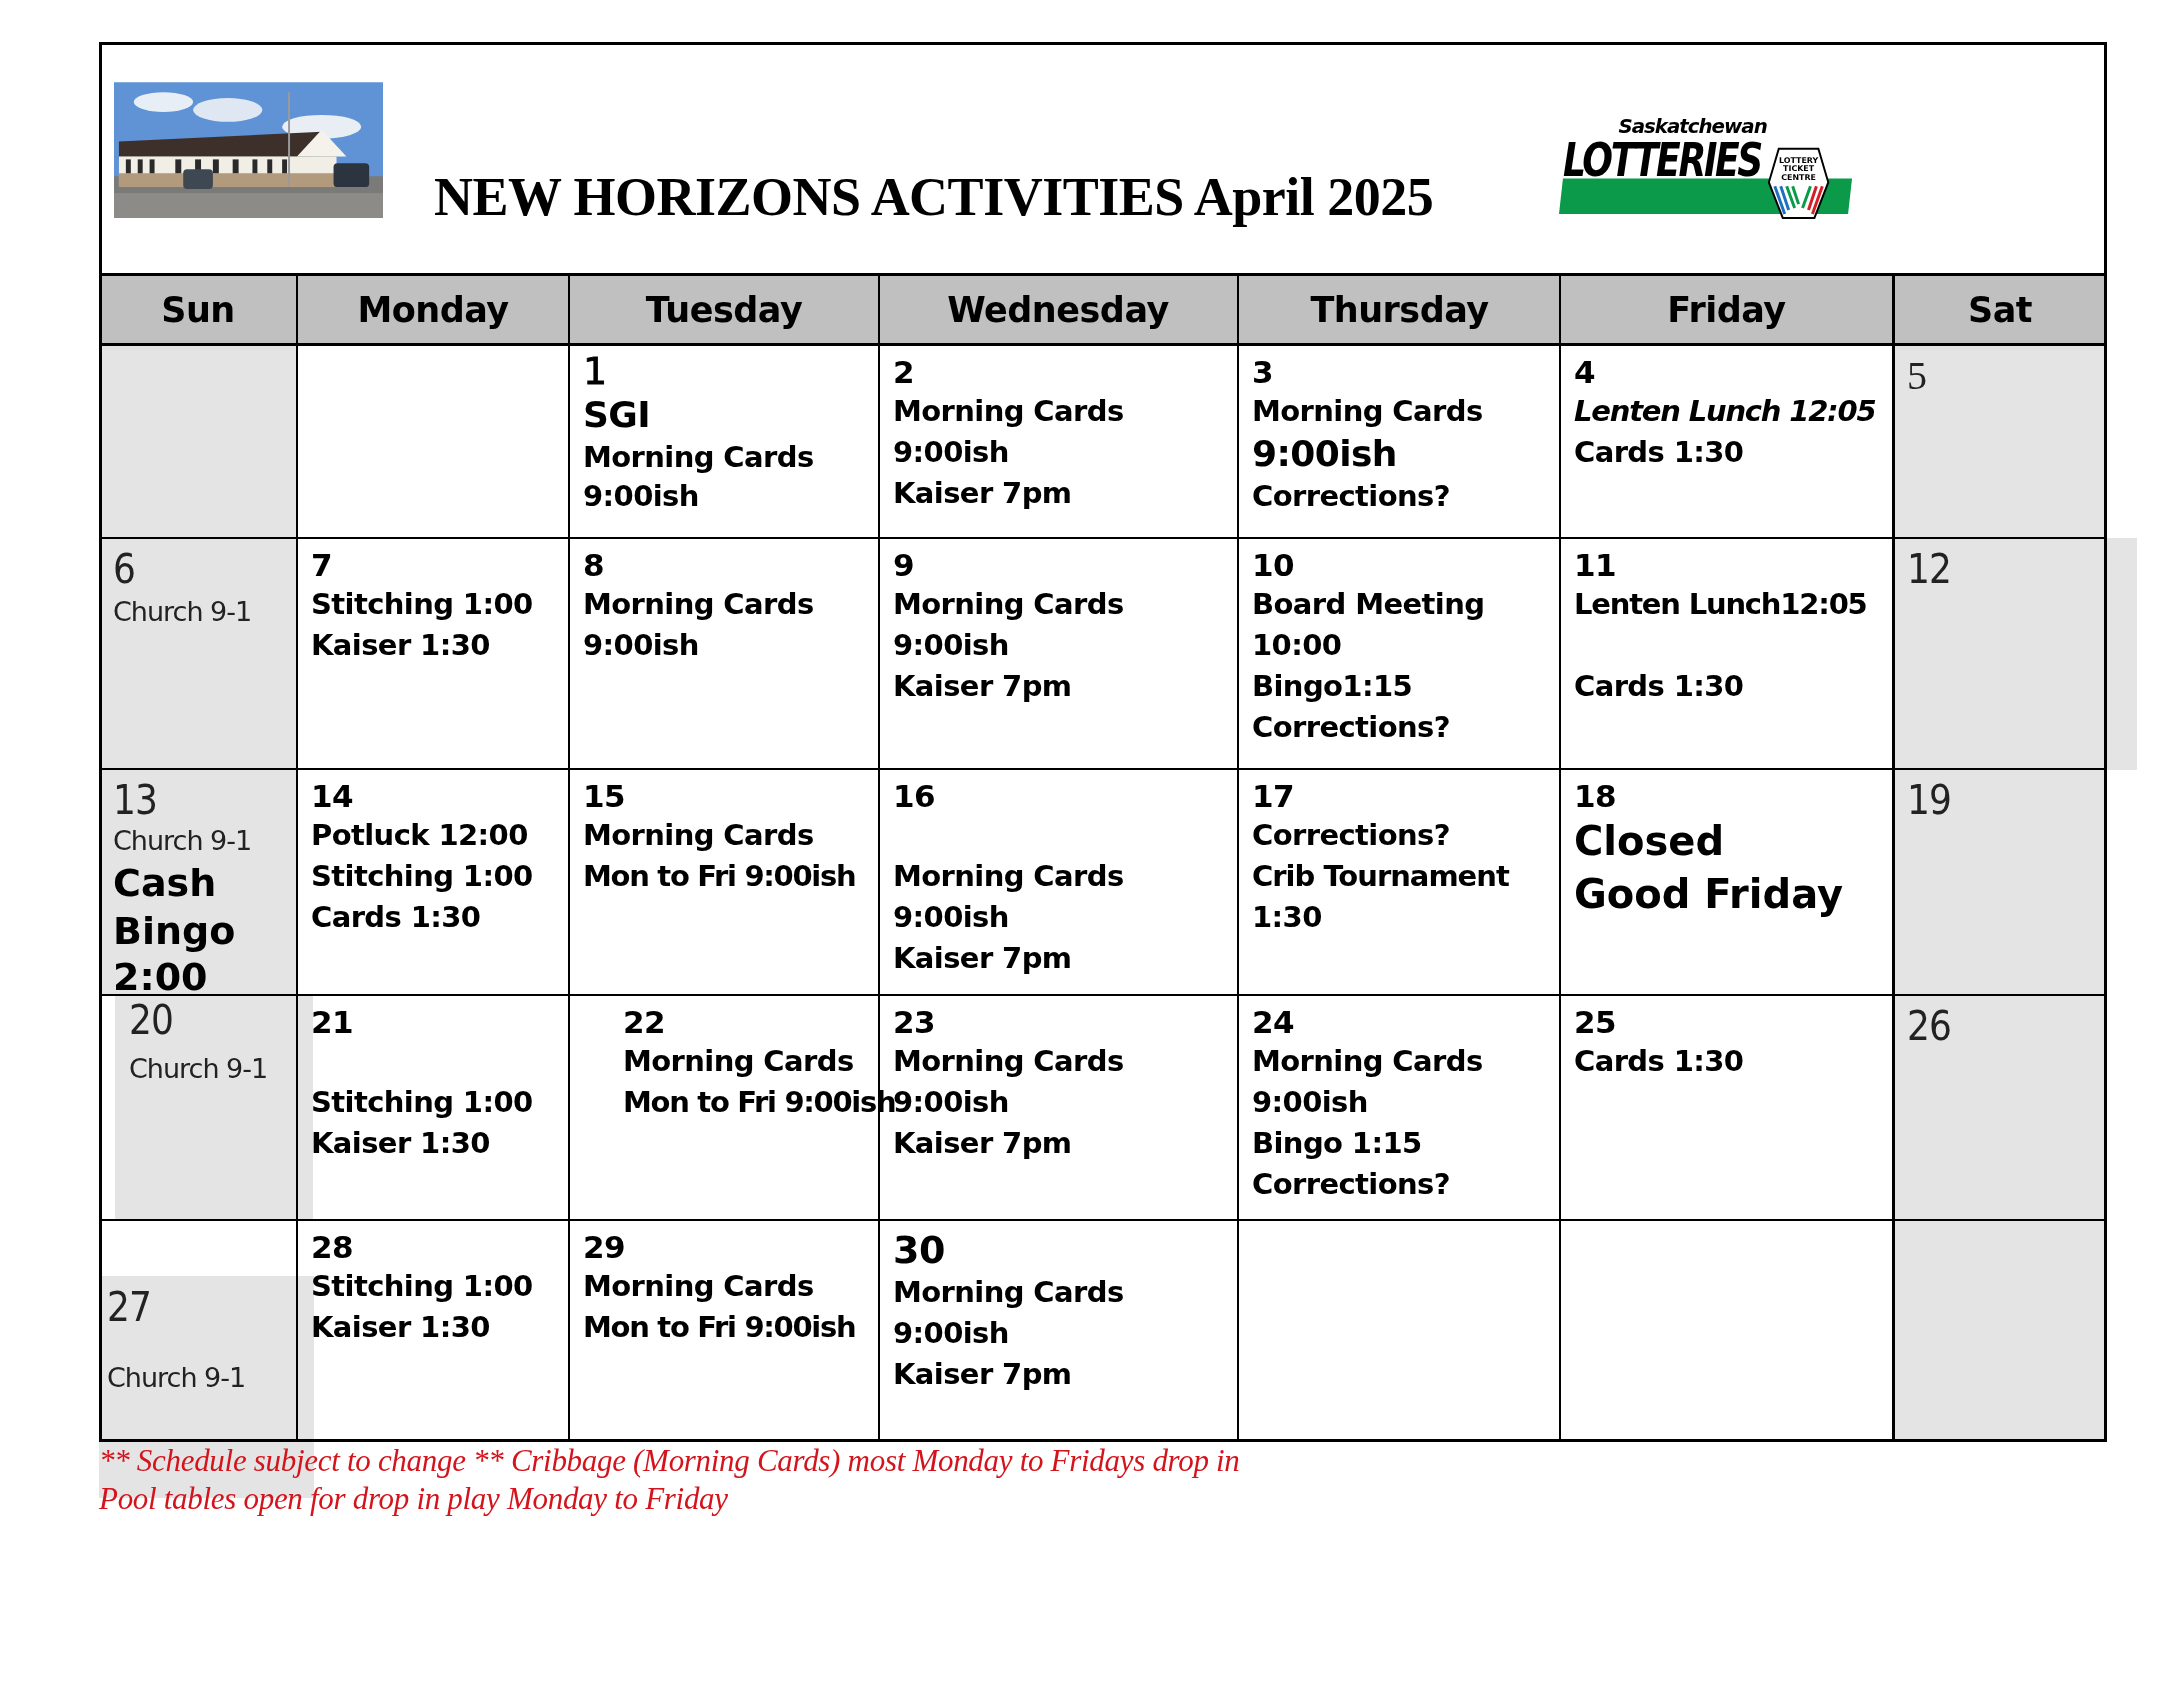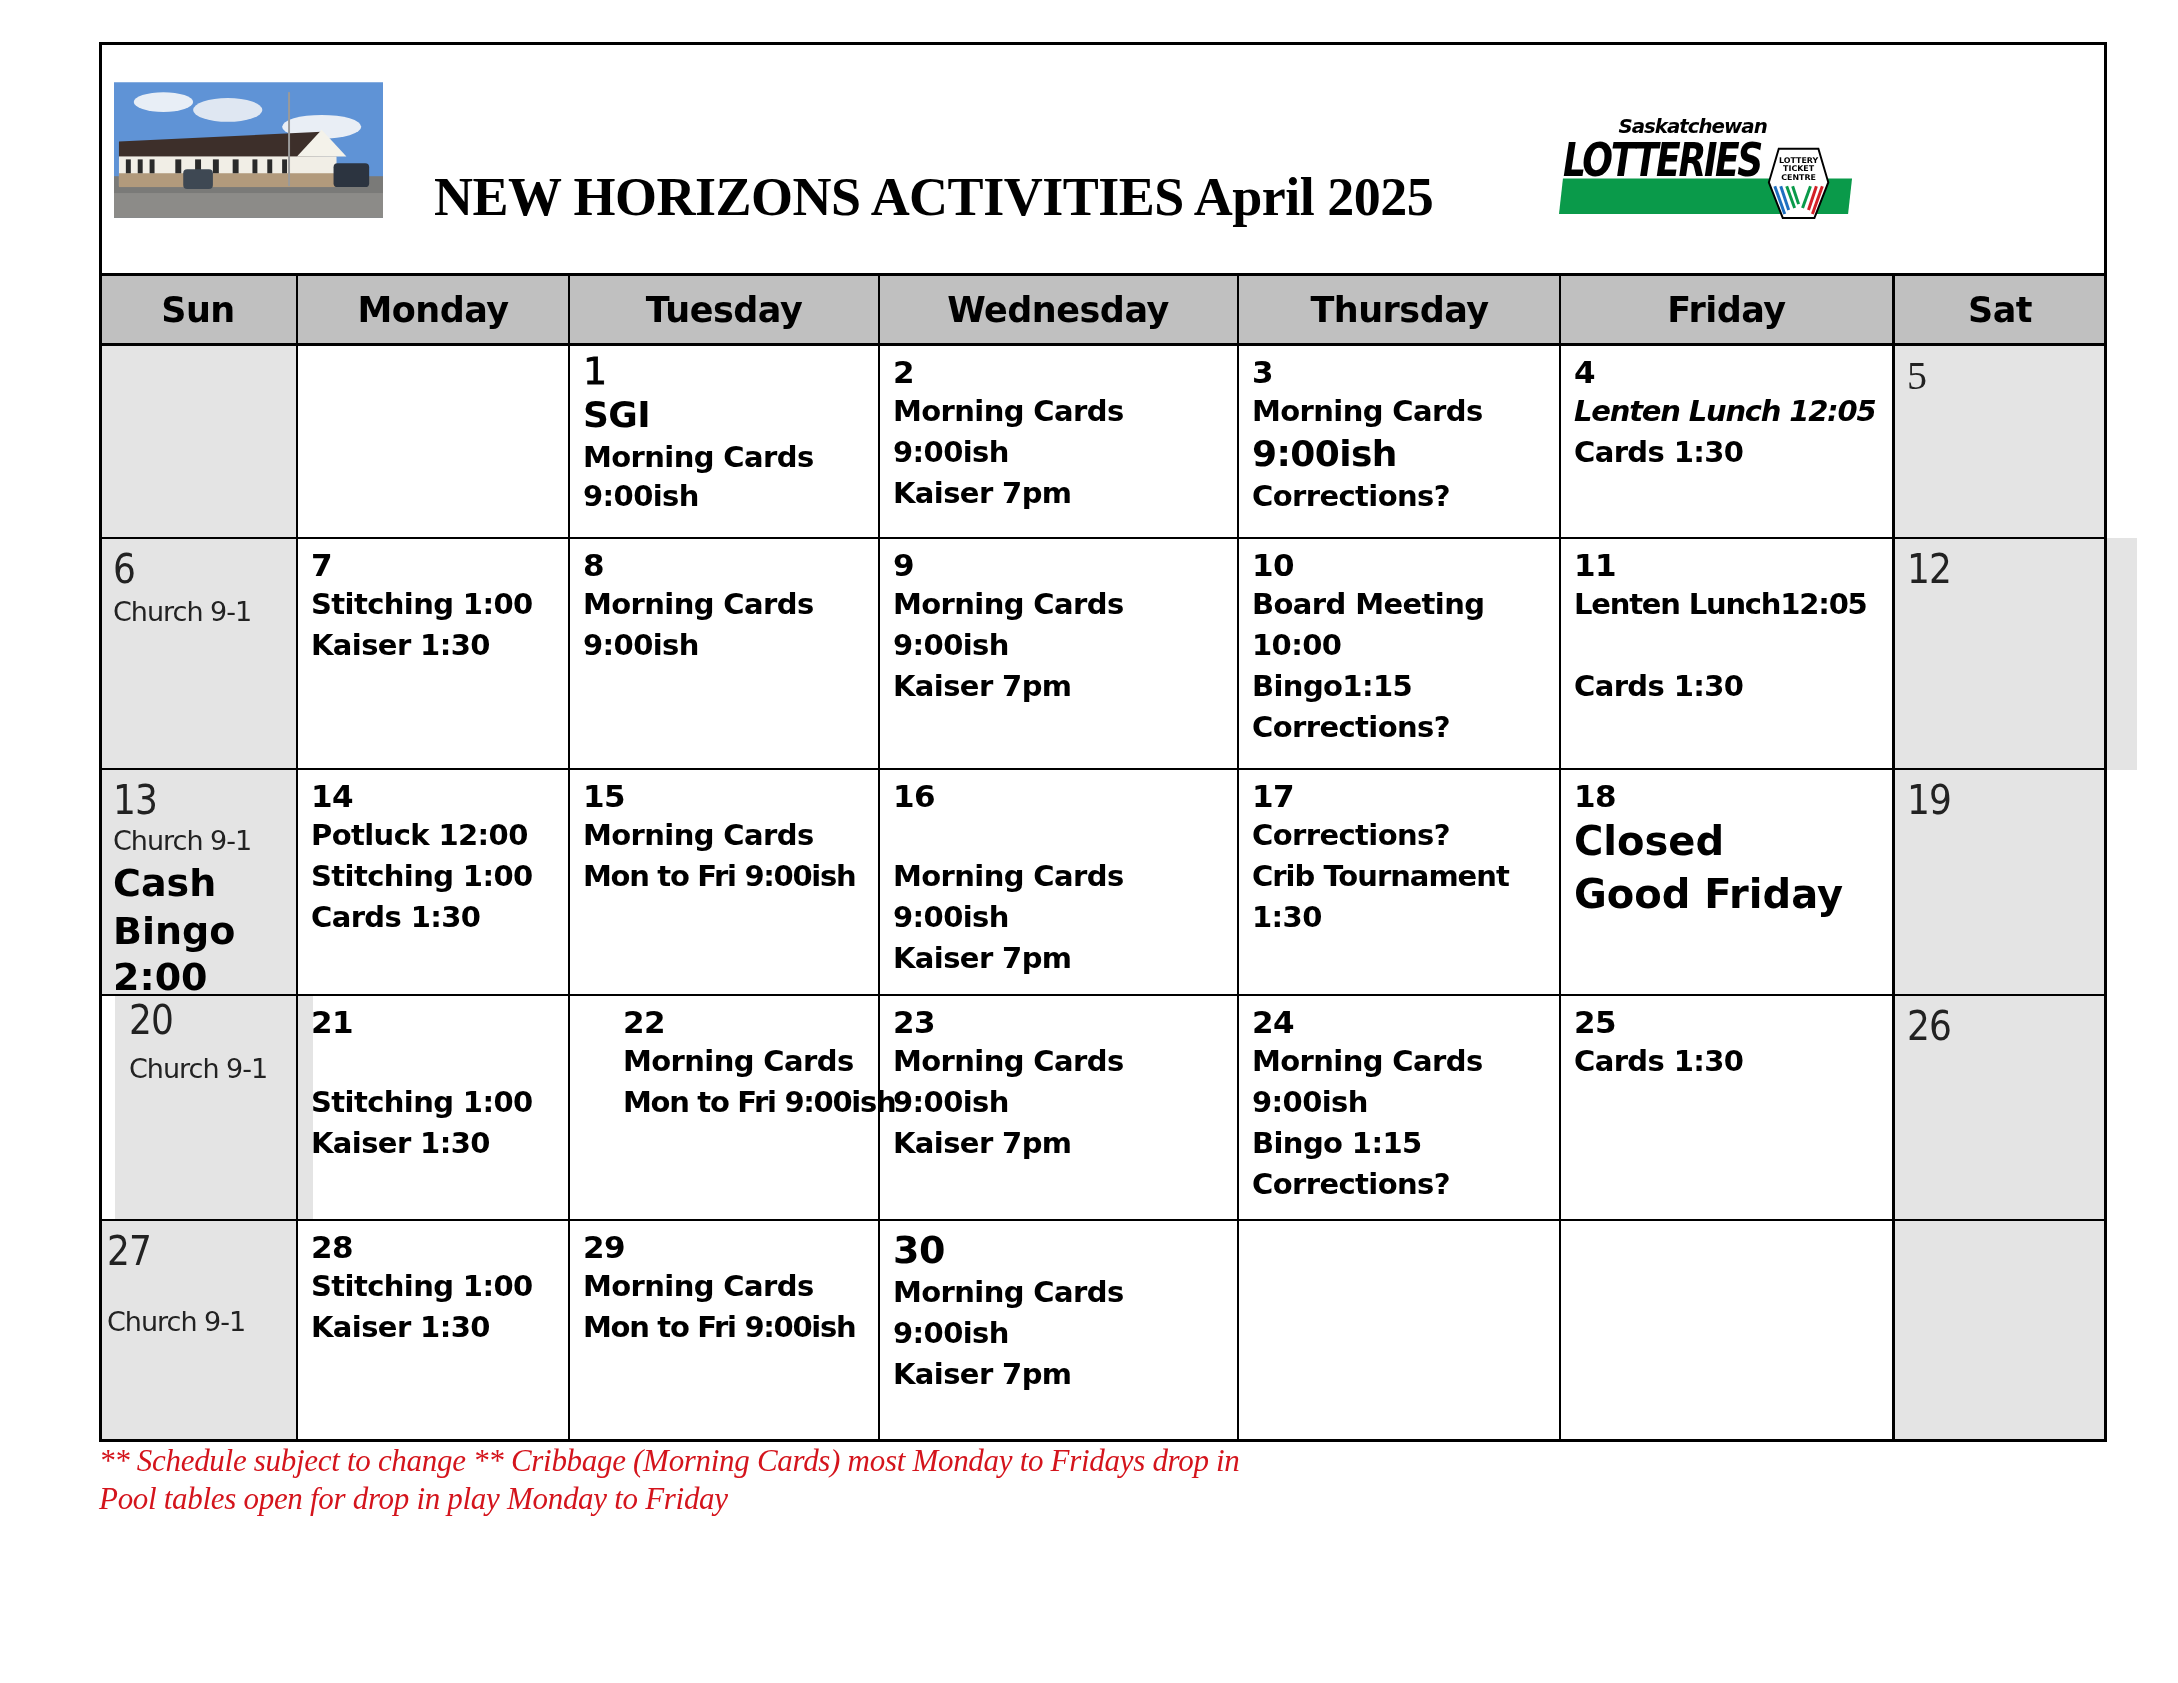--- a/index.html
+++ b/index.html
@@ -235,21 +235,21 @@
   <span class="line">Corrections?</span>
 </div>
 <div class="cell" style="left:1560px;top:995px;width:333px;height:225px;">
   <span class="day">25</span>
   <span class="line">Cards 1:30</span>
 </div>
 <div class="cell weekend" style="left:1893px;top:995px;width:214px;height:225px;">
   <span class="wday">26</span>
 </div>
 
-<div class="cell weekend" style="left:99px;top:1220px;width:198px;height:222px;padding-left:8px;">
+<div class="cell weekend" style="left:99px;top:1276px;width:215px;height:222px;padding-left:8px;">
   <span class="wday">27</span>
   <span class="church" style="height:28px;"></span>
   <span class="church">Church 9-1</span>
 </div>
 <div class="cell" style="left:297px;top:1220px;width:272px;height:222px;">
   <span class="day">28</span>
   <span class="line">Stitching 1:00</span>
   <span class="line">Kaiser 1:30</span>
 </div>
 <div class="cell" style="left:569px;top:1220px;width:310px;height:222px;">

